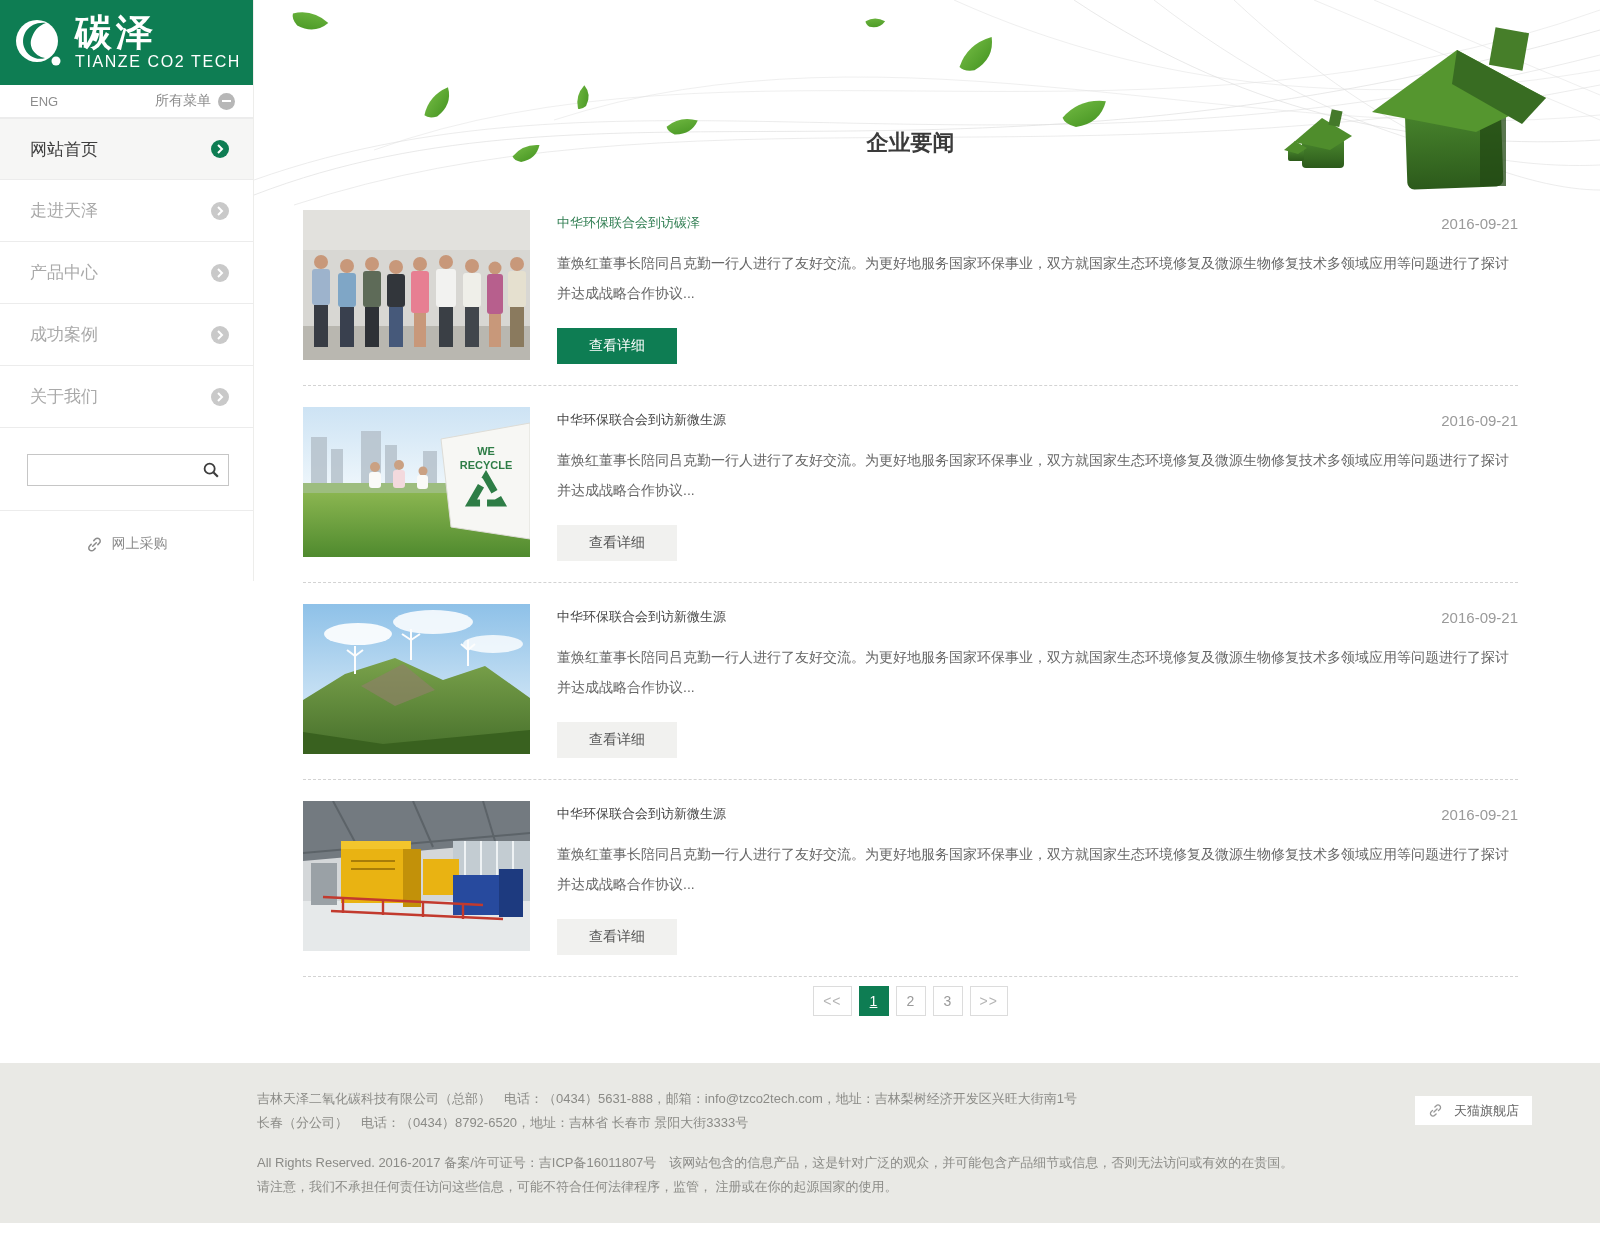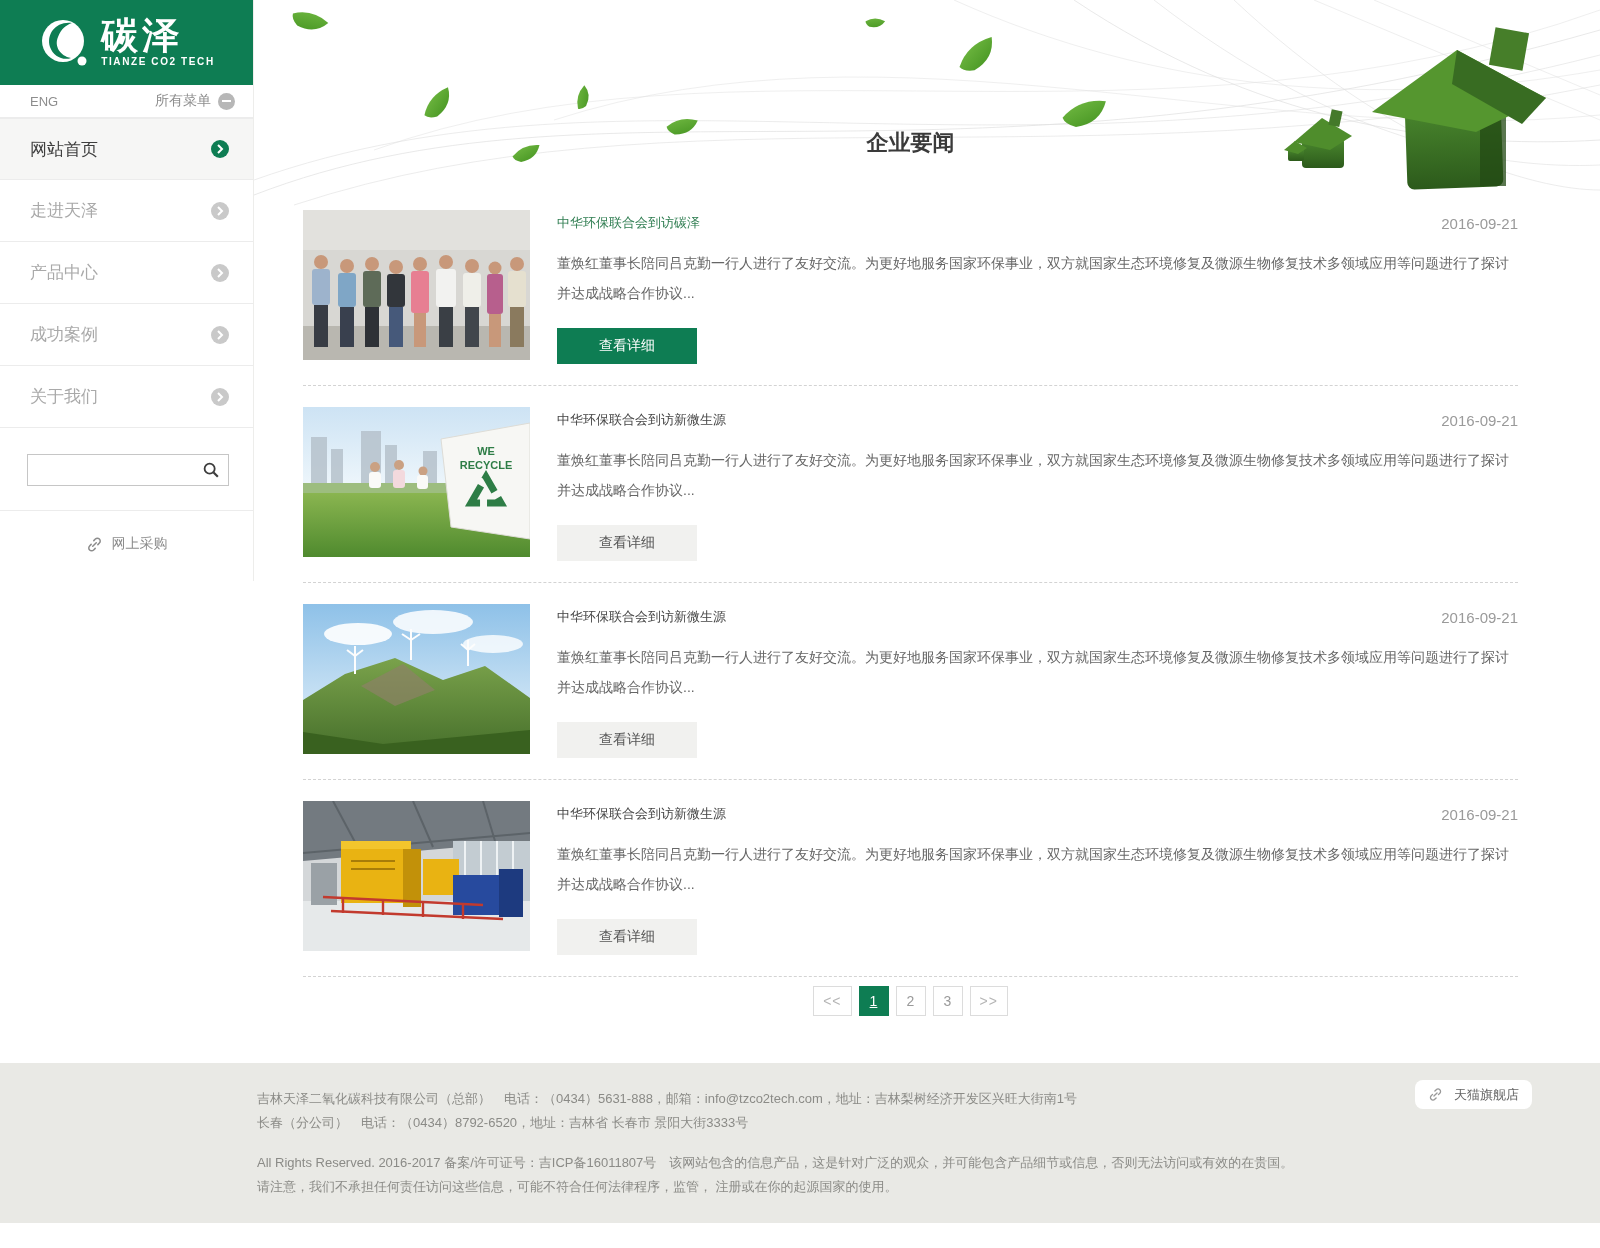--- a/index.html
+++ b/index.html
@@ -8,21 +8,21 @@
   .page { position:relative; width:1600px; height:1248px; overflow:hidden; background:#fff; }
 
   
   .decor { position:absolute; left:254px; top:0; width:1346px; height:215px; pointer-events:none; }
 
   
   .sidebar { position:absolute; left:0; top:0; width:254px; background:#fff; border-right:1px solid #ededeb; }
   .logo-block { height:85px; background:#0e7d53; display:flex; align-items:center; justify-content:center; gap:9px; cursor:pointer; }
   .logo-text-wrap { color:#fff; }
   .logo-cn { font-size:37px; font-weight:bold; letter-spacing:4px; line-height:36px; }
-  .logo-en { font-size:10px; letter-spacing:1.6px; margin-top:2px;font-weight:bold; }
+  .logo-en { font-size:16px; letter-spacing:1.6px; margin-top:2px; }
   .lang-bar { height:33px; background:#fff; border-bottom:1px solid #ececec; display:flex; align-items:center; justify-content:space-between; padding:0 18px 0 30px; }
   .lang { color:#8d8d8d; font-size:13px; cursor:pointer; }
   .allmenu { display:flex; align-items:center; gap:7px; color:#8d8d8d; font-size:14px; cursor:pointer; }
   .minus-circle { width:17px; height:17px; border-radius:50%; background:#b7b7b7; position:relative; display:inline-block; }
   .minus-circle i { position:absolute; left:4px; top:7.5px; width:9px; height:2px; background:#fff; }
 
   .menu-item { height:62px; background:#fff; border-bottom:1px solid #ececec; display:flex; align-items:center; justify-content:space-between; padding:0 24px 0 30px; font-size:17px; color:#a9a9a9; cursor:pointer; }
   .menu-item.active { background:#f6f6f5; color:#3e3e3e; border-top:1px solid #ececec;gap:20px; }
   .chev-circle { width:18px; height:18px; border-radius:50%; background:#c9c9c9; display:flex; align-items:center; justify-content:center; }
   .menu-item.active .chev-circle { background:#0e7d53; }
@@ -46,33 +46,33 @@
   .page-title { position:absolute; left:303px; top:128px; width:1215px; text-align:center; font-size:22px; font-weight:bold; color:#3a3a3a; }
 
   .news-list { position:absolute; left:303px; top:210px; width:1215px; }
   .news-item { display:flex; gap:27px; padding-bottom:21px; margin-bottom:21px; border-bottom:1px dashed #d3d3d3; }
   .thumb { width:227px; height:150px; flex:none; cursor:pointer; display:block; }
   .news-body { flex:1; position:relative; padding-top:3px; }
   .news-title { display:inline-block; font-size:13px; color:#454545; cursor:pointer; }
   .news-item.featured .news-title { color:#2f7d51; }
   .news-date { position:absolute; right:0; top:5px; color:#9a9a9a; font-size:15px; }
   .news-excerpt { margin-top:16px; color:#666; font-size:14px; line-height:30px; padding-right:2px; }
-  .news-btn { margin-top:20px; width:140px; height:36px; border:none; background:#f1f1ef; color:#555; font-size:14px; cursor:pointer; font-family:inherit; }
+  .news-btn { margin-top:20px; width:120px; height:36px; border:none; background:#f1f1ef; color:#555; font-size:14px; cursor:pointer; font-family:inherit; }
   .news-item.featured .news-btn { background:#0e7d53; color:#fff; }
 
   .pagination { position:absolute; left:303px; top:986px; width:1215px; display:flex; justify-content:center; gap:7px; }
   .page-box { min-width:30px; height:30px; border:1px solid #dcdcdc; background:#fff; color:#9a9a9a; font-size:14px; display:flex; align-items:center; justify-content:center; padding:0 9px; cursor:pointer; font-family:inherit; }
   .page-box.arrow { color:#b5b5b5; letter-spacing:1px; }
   .page-box.active { background:#0e7d53; border-color:#0e7d53; color:#fff; text-decoration:underline; }
 
   
   .footer { position:absolute; left:0; top:1063px; width:1600px; height:160px; background:#e9e9e5; }
   .footer-text { position:absolute; left:257px; top:24px; color:#8b8b87; font-size:13px; line-height:24px; width:1100px; }
   .footer-text .block2 { margin-top:16px; }
-  .tmall-btn { position:absolute; right:68px; top:17px; background:#fff; border-radius:8px; height:29px; padding:0 13px; display:flex; align-items:center; gap:11px; color:#666; font-size:13px; cursor:pointer; border:none; font-family:inherit; }
+  .tmall-btn { position:absolute; right:68px; top:33px; background:#fff; border-radius:0; height:29px; padding:0 13px; display:flex; align-items:center; gap:11px; color:#666; font-size:13px; cursor:pointer; border:none; font-family:inherit; }
 </style>
 </head>
 <body>
 
 <div class="page">
 
   <svg class="decor" viewBox="0 0 1346 215" xmlns="http://www.w3.org/2000/svg">
     <defs>
       <linearGradient id="leafG" x1="0" y1="0" x2="1" y2="1">
         <stop offset="0" stop-color="#7cc24a"></stop>

